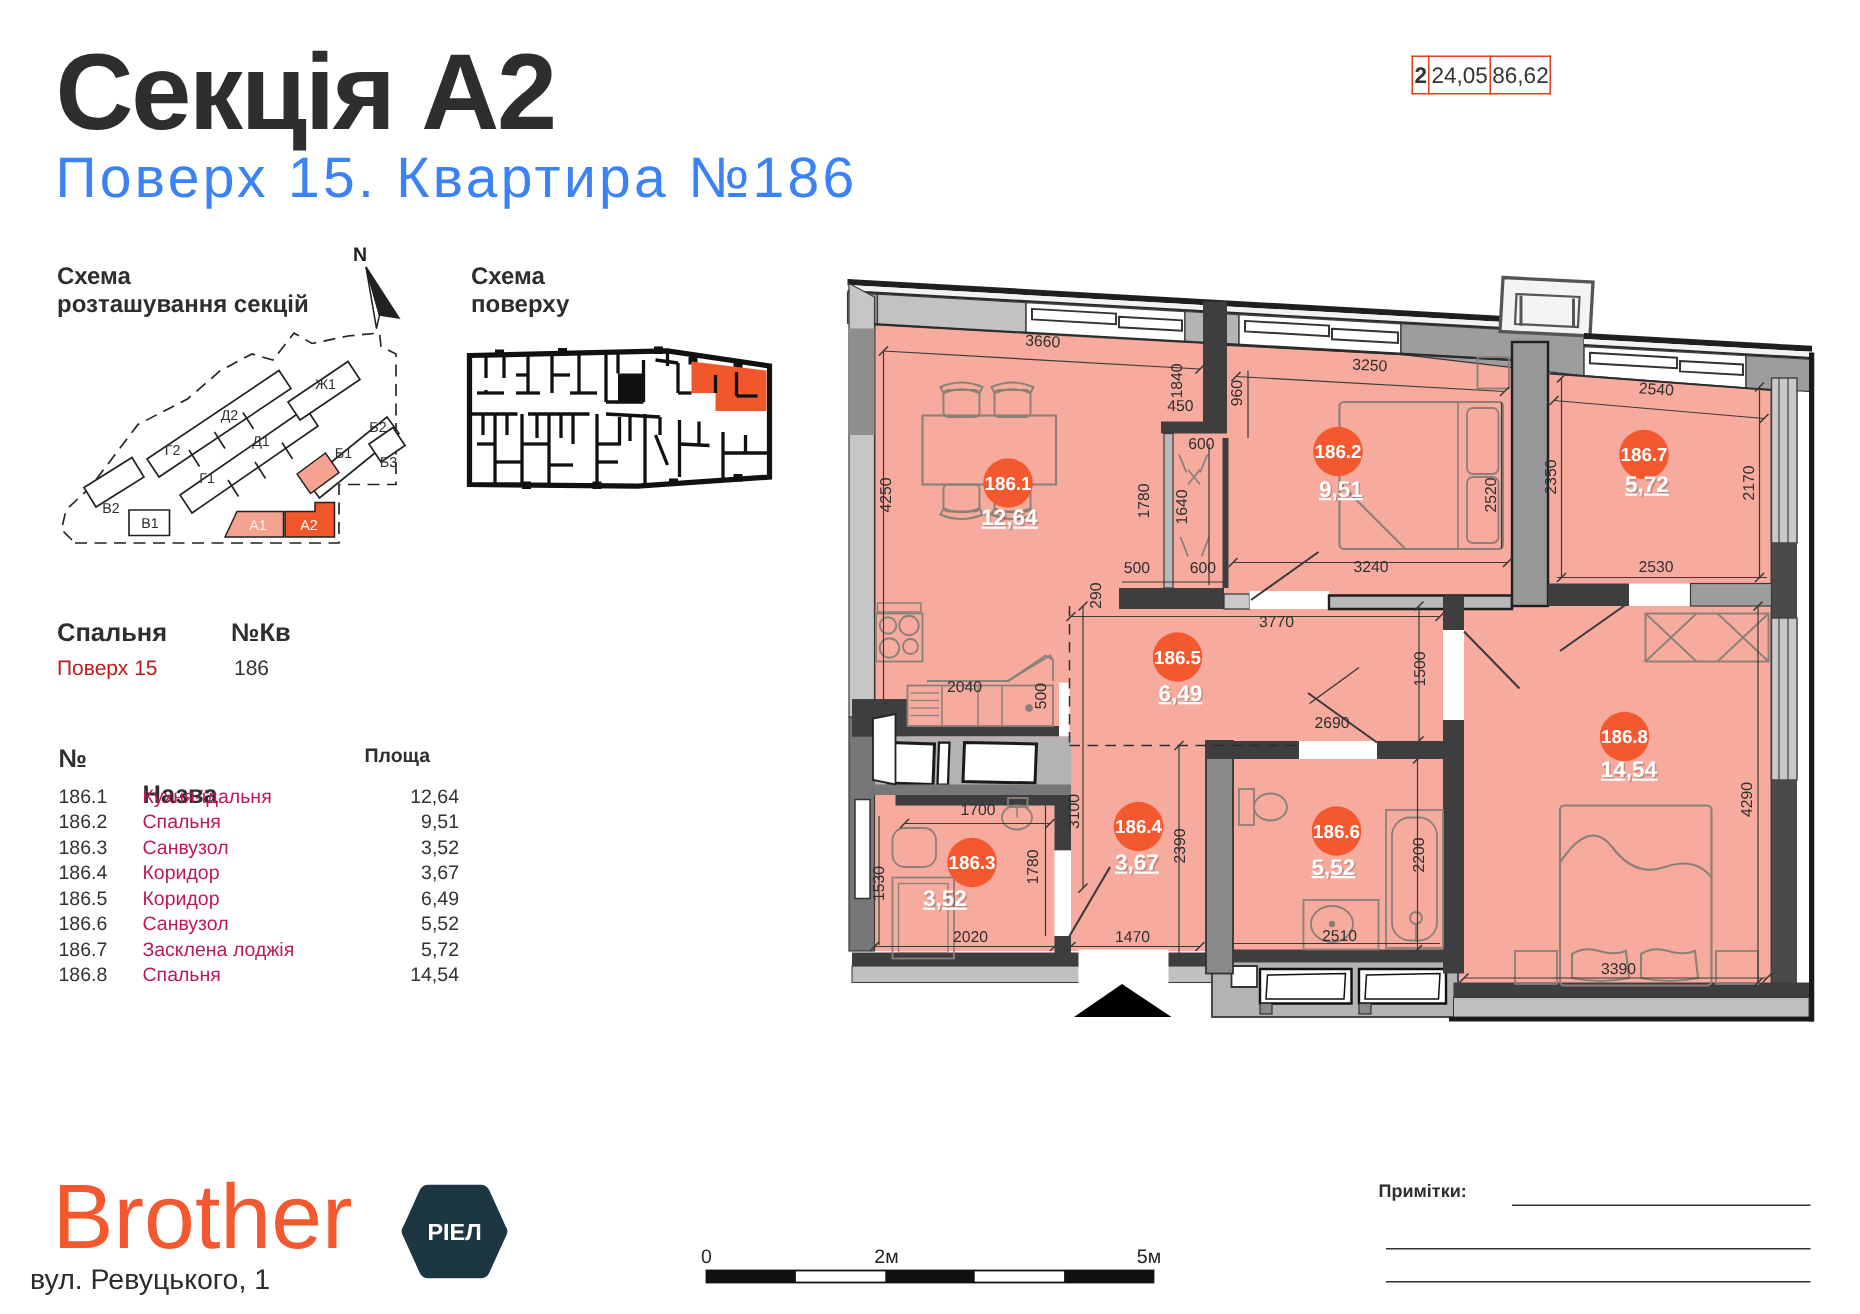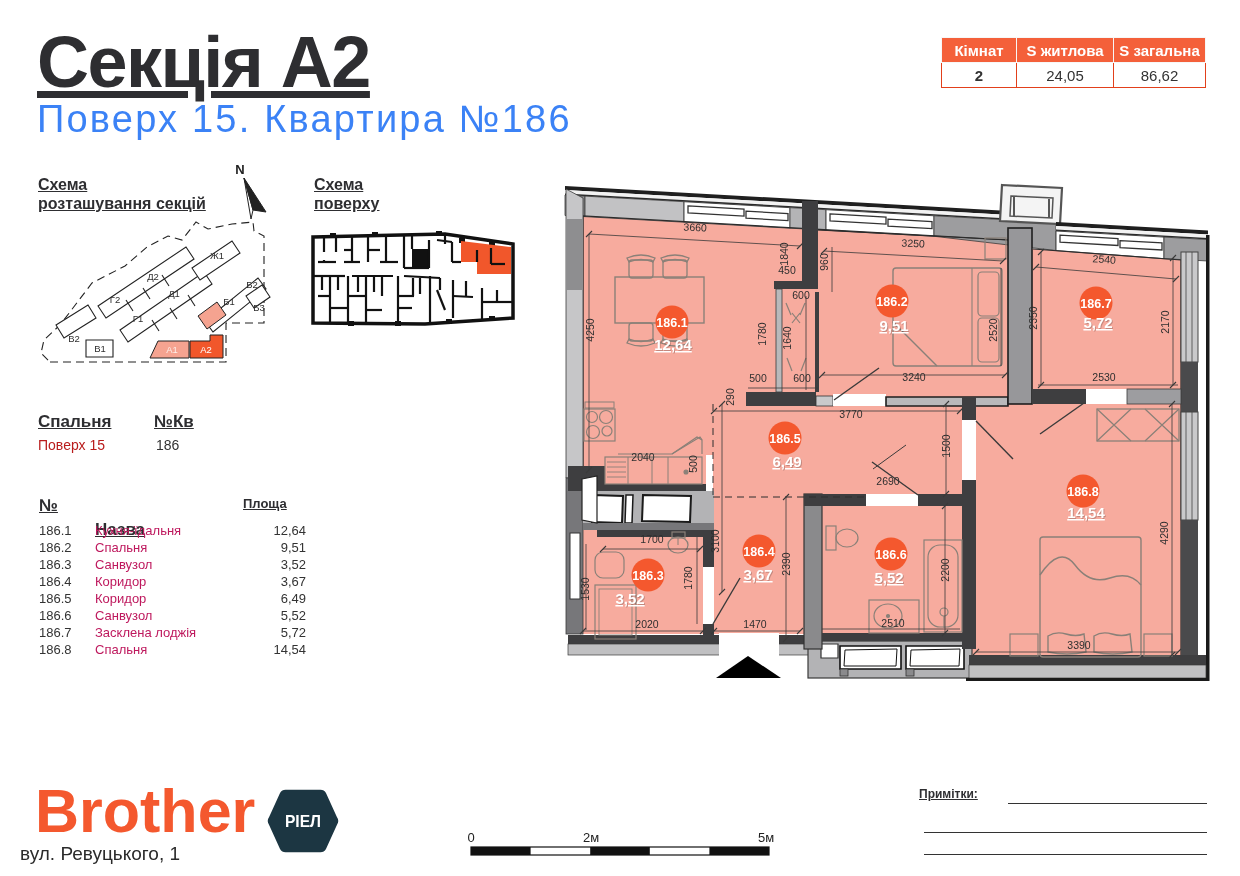--- a/index.html
+++ b/index.html
@@ -1,35 +1,30 @@
 <!DOCTYPE html>
 <html><head>
 <meta charset="utf-8">
 <style>
   html,body{margin:0;padding:0;}
   body{width:1240px;height:876px;background:#fff;font-family:"Liberation Sans",sans-serif;position:relative;overflow:hidden;}
   .abs{position:absolute;}
-  .hd{color:#2e2e31;font-weight:bold;text-decoration:underline;}
+  .hd{color:#2e2e31;font-weight:bold;}
   table{border-collapse:collapse;}
 </style>
 </head>
 <body>
 
 <div class="abs hd" style="left:37px;top:21px;font-size:72px;letter-spacing:-1.5px;">Секція А2</div>
 
 <div class="abs" style="left:37px;top:98px;font-size:38px;letter-spacing:2.2px;color:#3b82f6;font-weight:normal;">Поверх 15. Квартира №186</div>
 
 <div class="abs" style="left:941px;top:37px;">
 <table style="font-size:15px;border:1px solid #e2401b;">
 <tbody>
-        <tr style="background:#f4603a;color:#fff;font-weight:bold;">
-<td style="width:72px;height:22px;text-align:center;border:1px solid #f7f7f7;">Кімнат</td>
-<td style="width:94px;text-align:center;border:1px solid #f7f7f7;">S житлова</td>
-<td style="width:89px;text-align:center;border:1px solid #f7f7f7;">S загальна</td>
-</tr>
 <tr style="color:#333;">
 <td style="height:22px;text-align:center;border:1px solid #e2401b;font-weight:bold;">2</td>
 <td style="text-align:center;border:1px solid #e2401b;">24,05</td>
 <td style="text-align:center;border:1px solid #e2401b;">86,62</td>
 </tr>
 </tbody>
     </table>
 </div>
 
 <div class="abs hd" style="left:38px;top:175px;font-size:16px;line-height:19px;">Схема<br>розташування секцій</div>
@@ -41,21 +36,21 @@
 <div class="abs" style="left:38px;top:437px;font-size:14px;color:#b91c1c;">Поверх 15</div>
 <div class="abs" style="left:156px;top:437px;font-size:14px;color:#333;">186</div>
 
 <div class="abs hd" style="left:39px;top:496px;font-size:17px;">№</div>
 <div class="abs hd" style="left:95px;top:496px;font-size:17px;margin-top:24px;">Назва</div>
 <div class="abs hd" style="left:243px;top:496px;font-size:13px;">Площа</div>
 <div class="abs" style="left:39px;top:522px;font-size:13px;color:#333;line-height:17px;">186.1<br>186.2<br>186.3<br>186.4<br>186.5<br>186.6<br>186.7<br>186.8</div>
 <div class="abs" style="left:95px;top:522px;font-size:13px;color:#be185d;line-height:17px;">Кухня-їдальня<br>Спальня<br>Санвузол<br>Коридор<br>Коридор<br>Санвузол<br>Засклена лоджія<br>Спальня</div>
 <div class="abs" style="left:200px;top:522px;width:106px;font-size:13px;color:#333;line-height:17px;text-align:right;">12,64<br>9,51<br>3,52<br>3,67<br>6,49<br>5,52<br>5,72<br>14,54</div>
 
-<div class="abs" style="left:35px;top:776px;font-size:61px;font-weight:bold;color:#f4582e;letter-spacing:0px;">Brother</div>
+<div class="abs" style="left:35px;top:776px;font-size:61px;font-weight:normal;color:#f4582e;letter-spacing:0px;">Brother</div>
 
 <svg class="abs" style="left:266px;top:787px;" width="74" height="68" viewBox="0 0 80 74">
 <path d="M 21,3 L 59,3 A 7 7 0 0 1 65,6.5 L 77,33 A 7 7 0 0 1 77,41 L 65,67.5 A 7 7 0 0 1 59,71 L 21,71 A 7 7 0 0 1 15,67.5 L 3,41 A 7 7 0 0 1 3,33 L 15,6.5 A 7 7 0 0 1 21,3 Z" fill="#1c3642"></path>
 <text x="40" y="43" font-size="17" font-weight="bold" fill="#fff" text-anchor="middle" font-family="Liberation Sans">РІЕЛ</text>
 </svg>
 
 <div class="abs" style="left:20px;top:843px;font-size:19px;color:#2b2b2b;">вул. Ревуцького, 1</div>
 
 <div class="abs hd" style="left:919px;top:787px;font-size:12px;text-align:right;">Примітки:</div>
 

